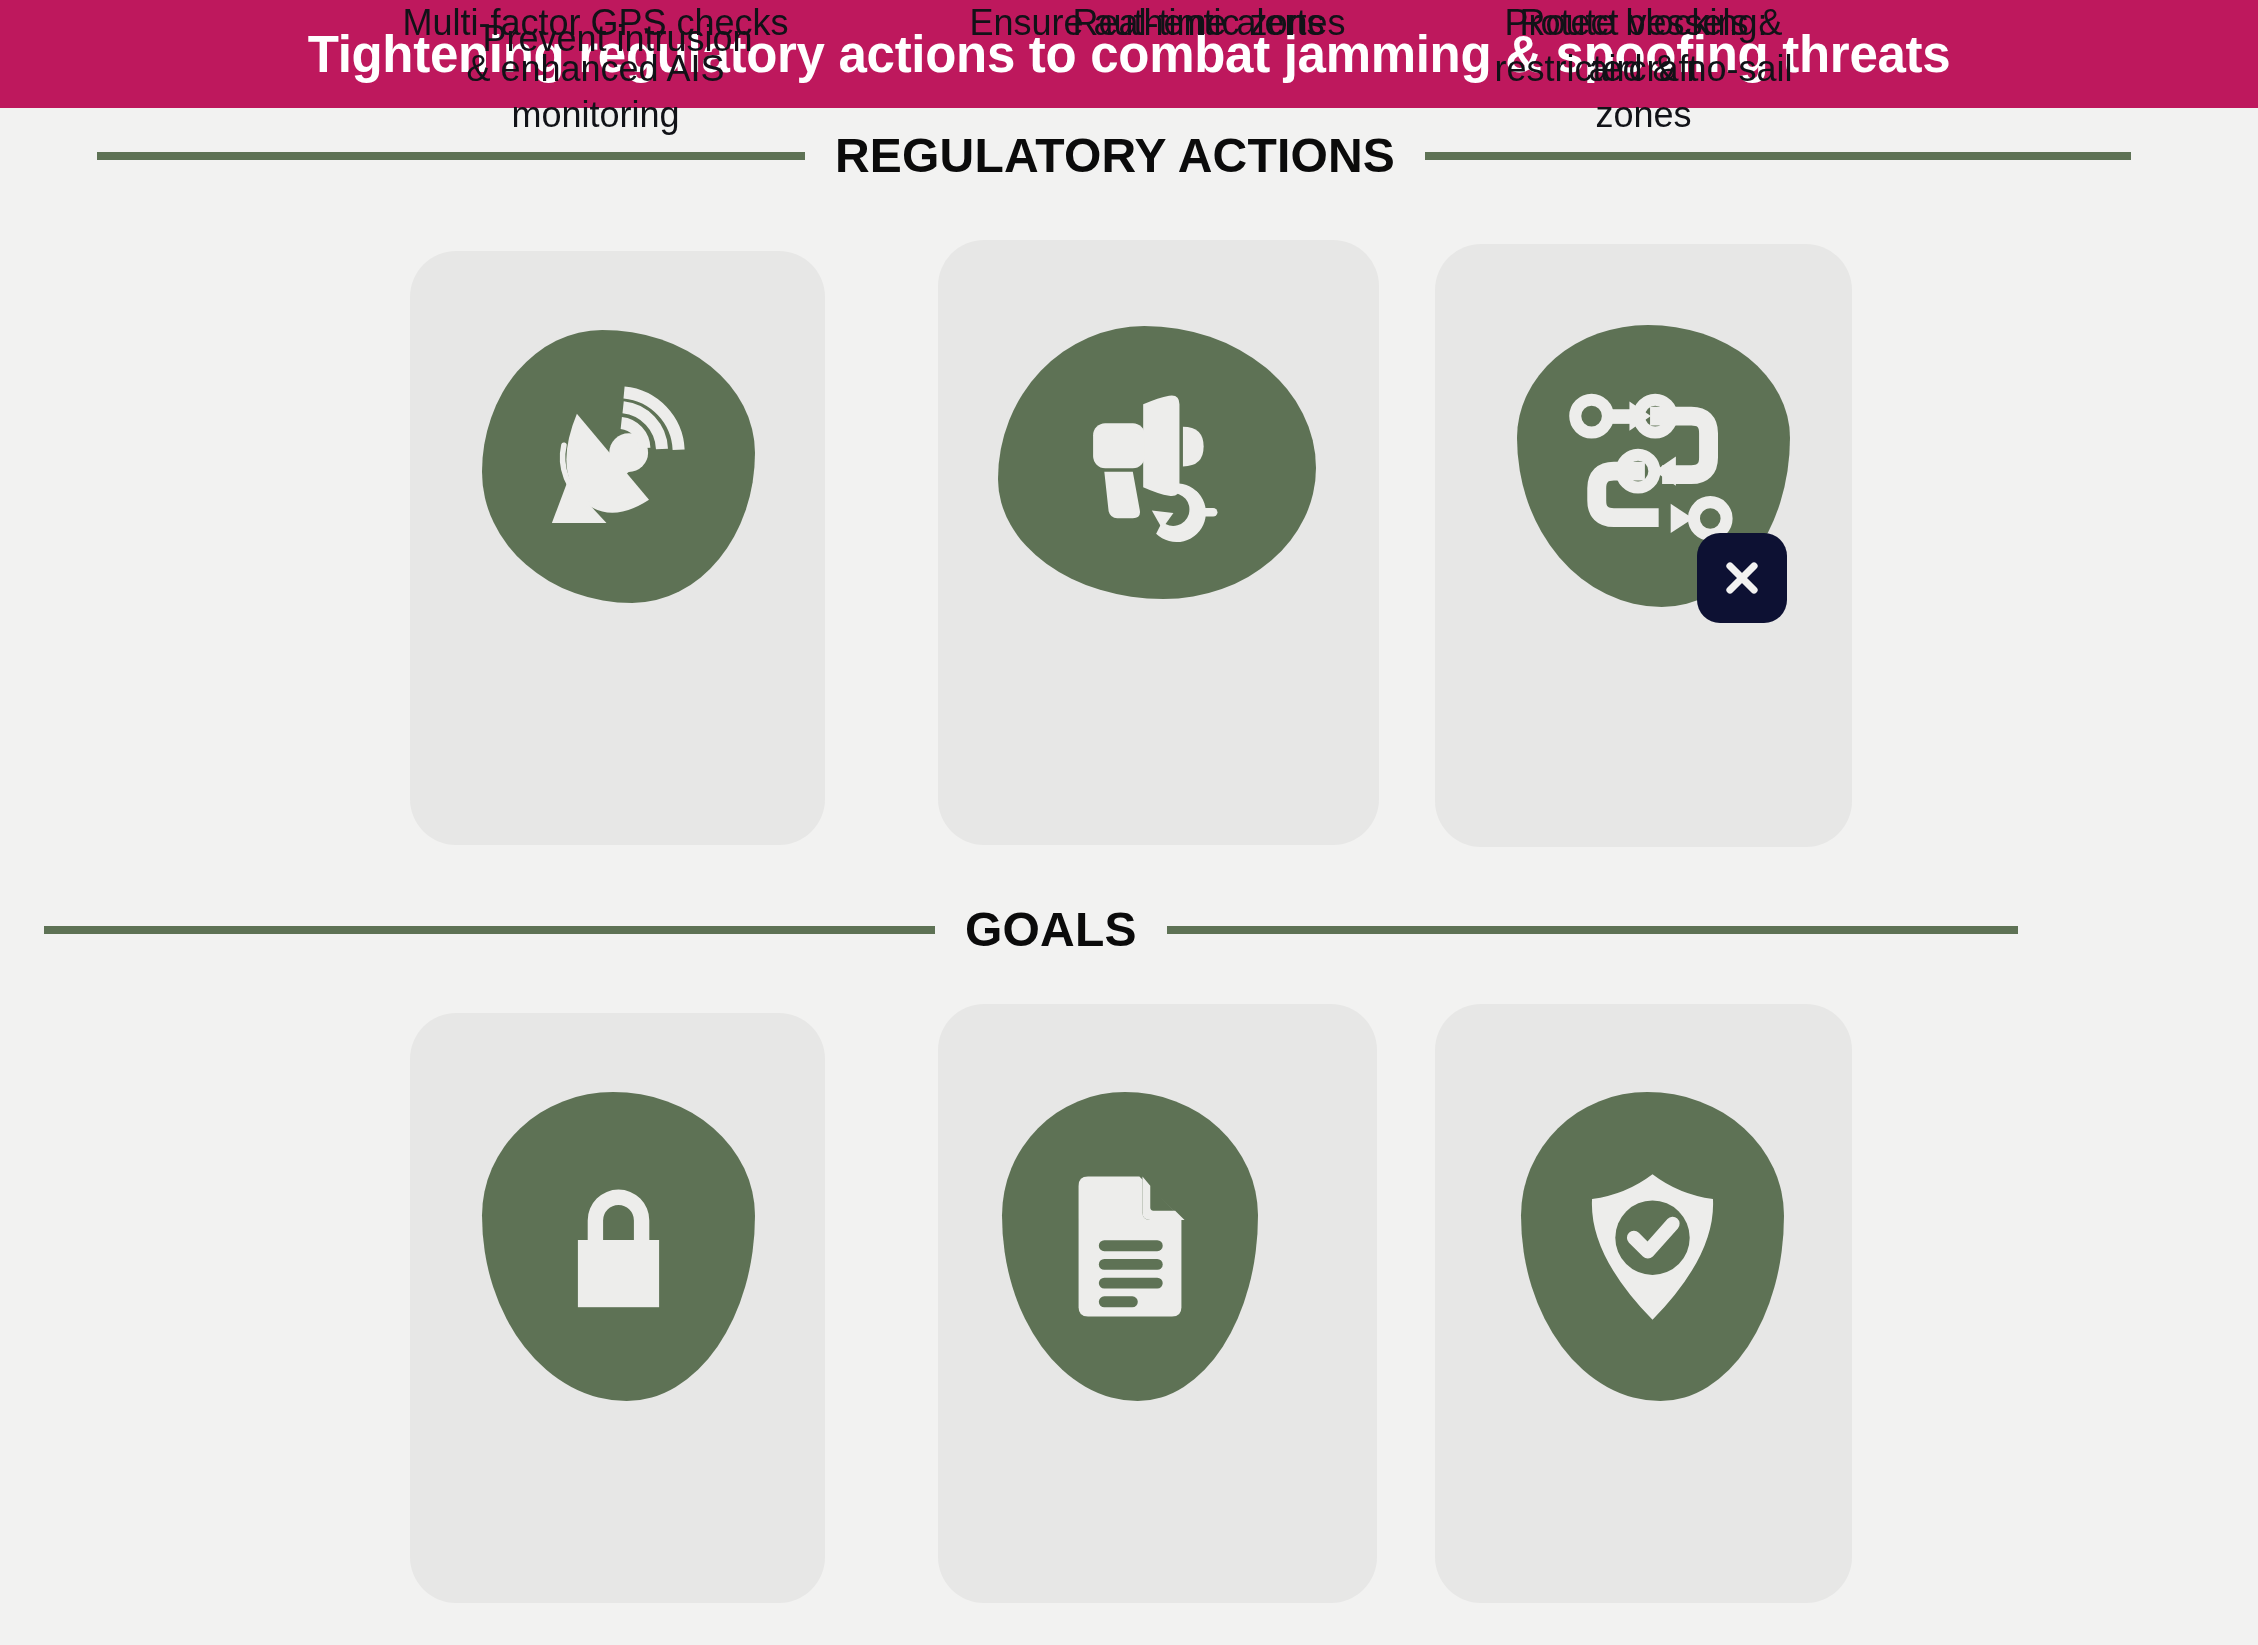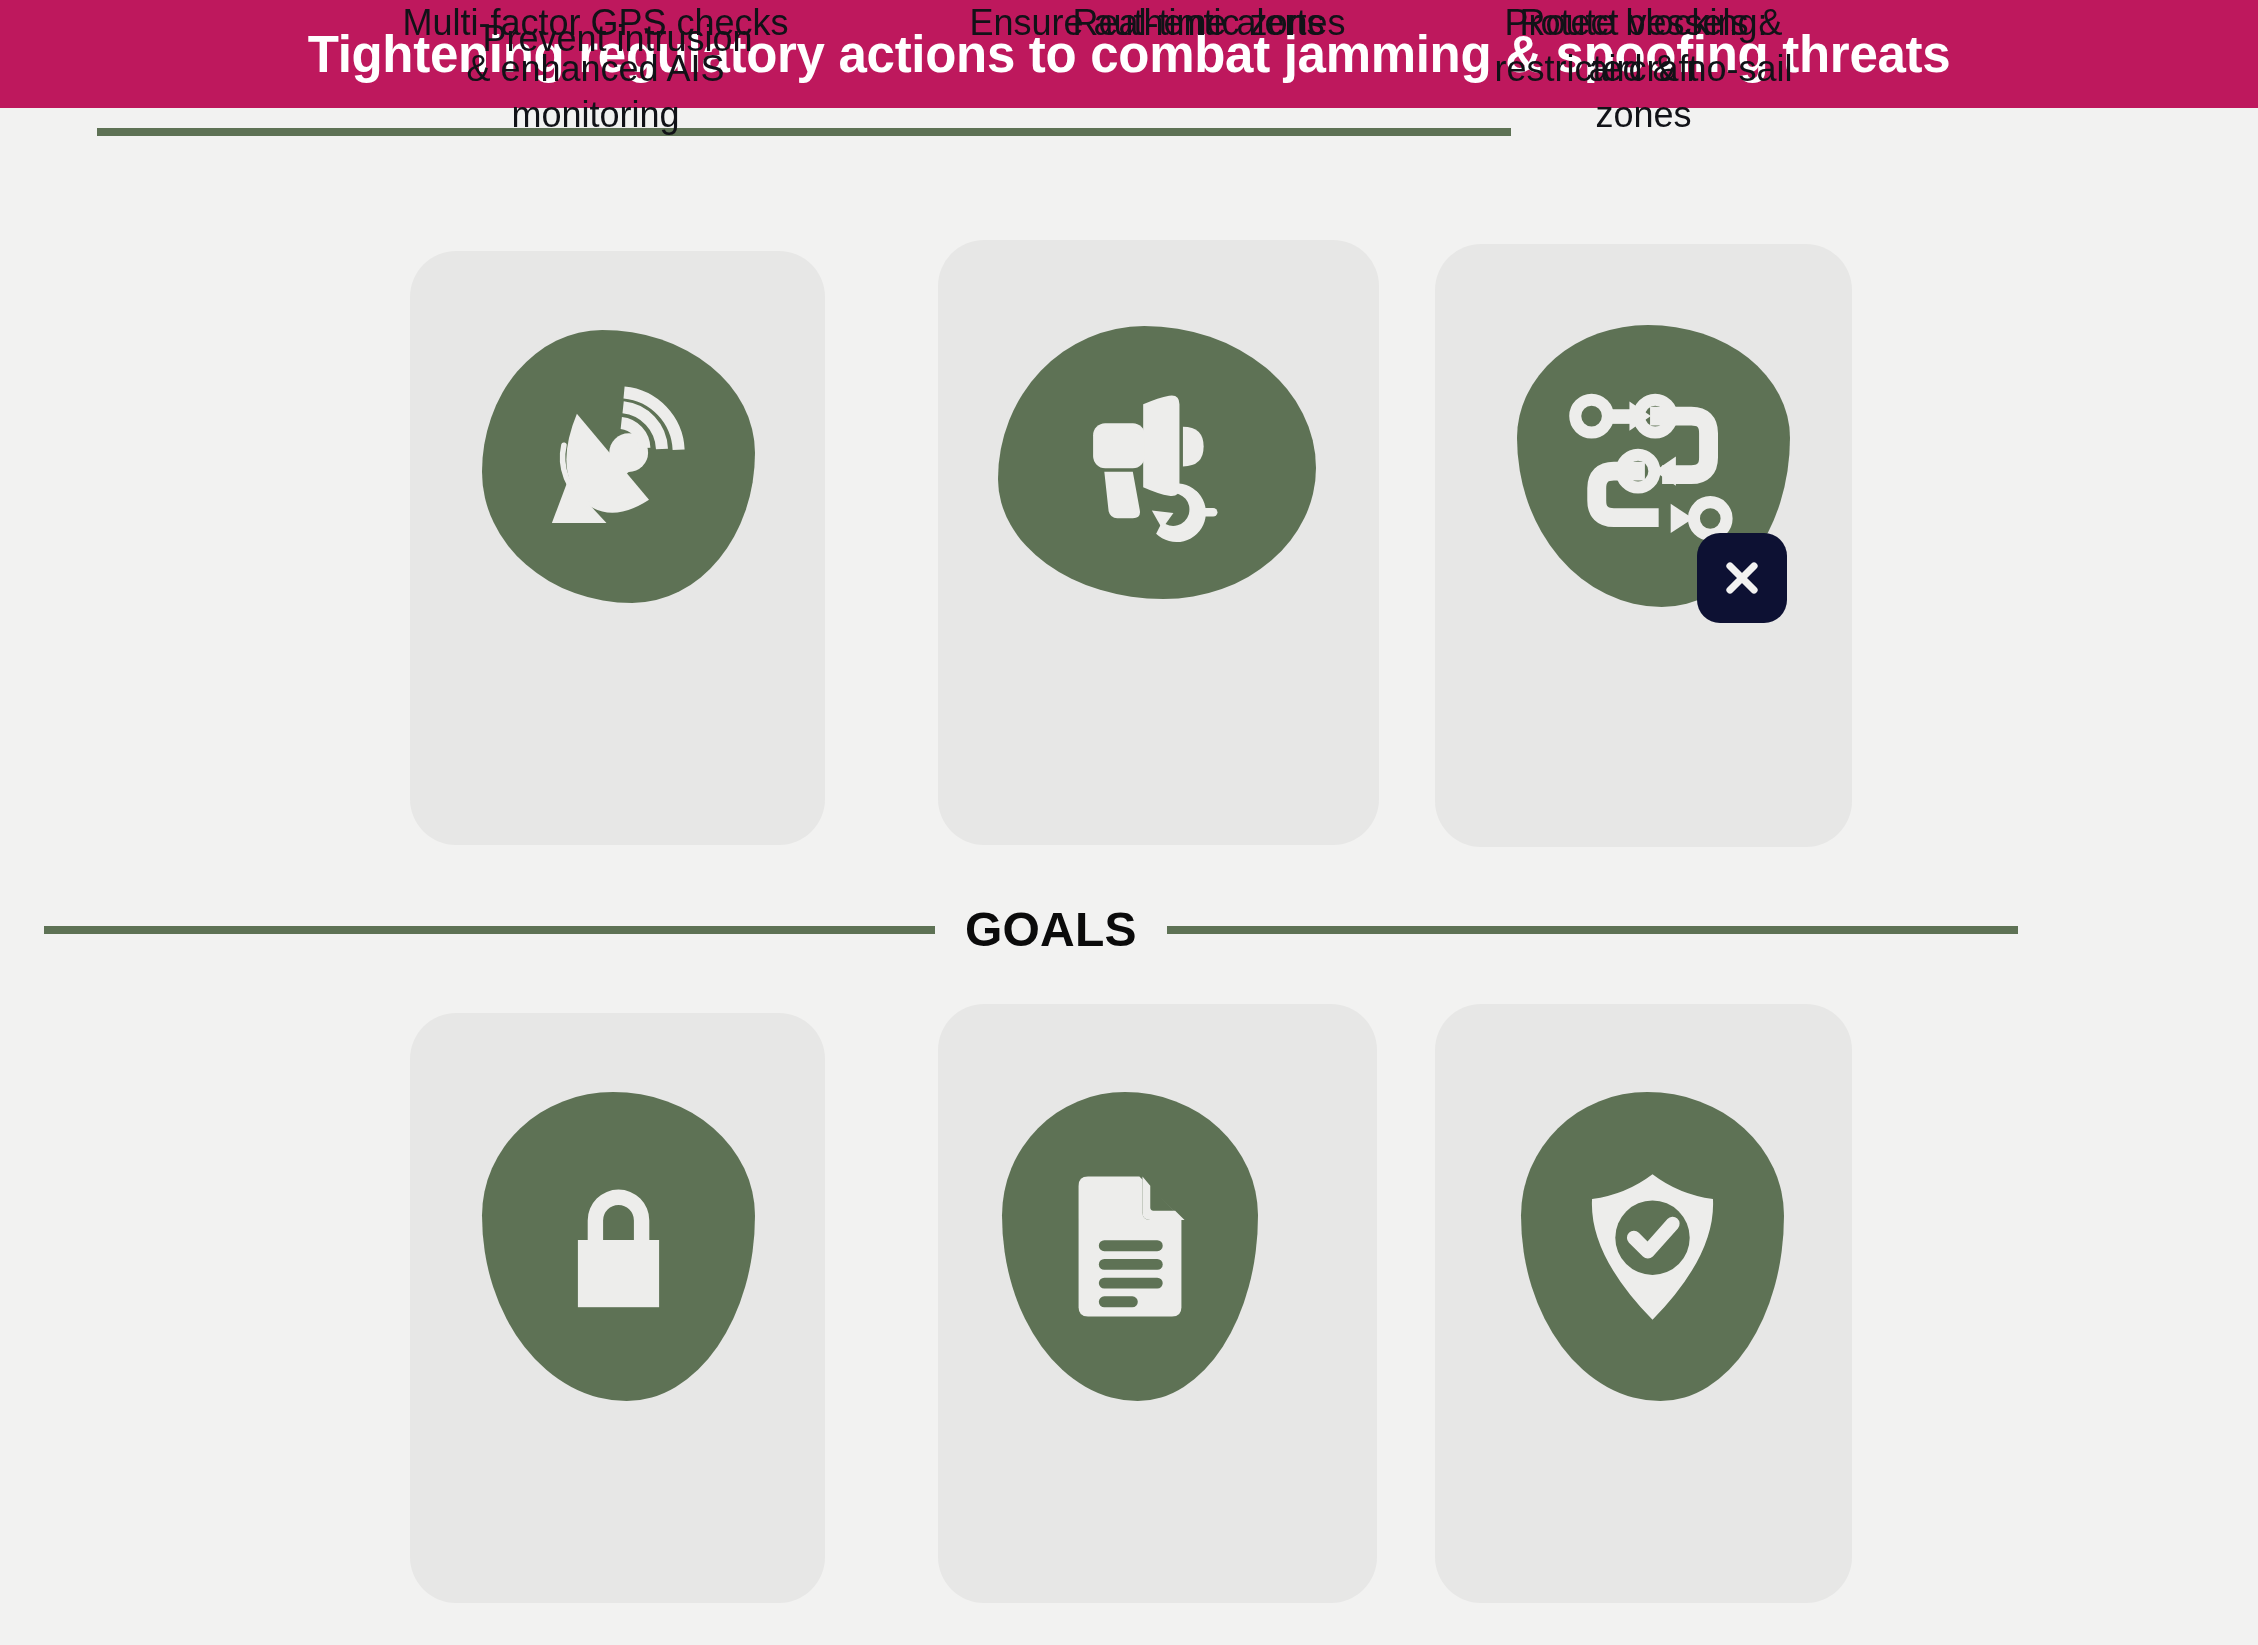--- a/index.html
+++ b/index.html
@@ -106,20 +106,21 @@
 </style>
 </head>
 <body>
 
 <div class="header-bar">
   <div class="header-title">Tightening regulatory actions to combat jamming &amp; spoofing threats</div>
 </div>
 
 <div class="section-head" id="sec-reg">
   <div class="rule left"></div>
+  <div class="sec-title">REGULATORY ACTIONS</div>
   <div class="rule right"></div>
 </div>
 
 <div class="card" id="card-gps"></div>
 <div class="blob" id="blob-dish">
   <svg width="185" height="185" viewBox="0 0 100 100" aria-hidden="true">
     <g fill="#EDEDEB">
       <path d="M27.5 21.5 L66.5 68 Q45 82 30 68 Q15 52 27.5 21.5 Z"></path>
       <path d="M22.5 58 L43.5 80.5 L14 80.5 Z"></path>
       <circle cx="55.5" cy="42.5" r="10.5"></circle>

